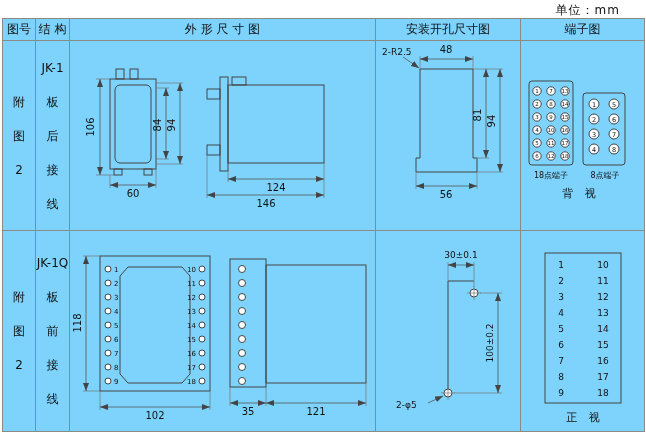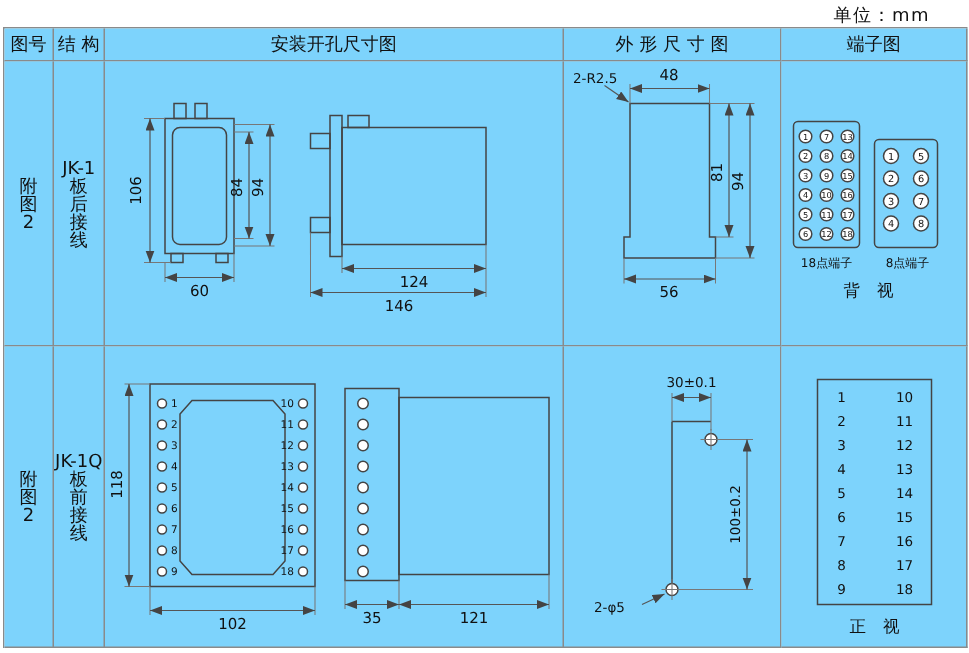--- a/index.html
+++ b/index.html
@@ -8,21 +8,21 @@
   .page{position:relative;width:646px;height:371px;background:#fff}
   .unit{position:absolute;top:2px;right:26px;font-size:12px;letter-spacing:1px}
   .tbl{position:absolute;left:2px;top:18px;display:grid;
        grid-template-columns:33px 34px 306px 145px 124px;
        grid-template-rows:22px 190px 201px;
        border-top:1px solid #8a8a8a;border-left:1px solid #8a8a8a}
   .cell{border-right:1px solid #8a8a8a;border-bottom:1px solid #8a8a8a;
         position:relative;overflow:hidden;background:#7dd3fc}
   .hdr{display:flex;align-items:center;justify-content:center;font-size:12px;white-space:nowrap}
   .vstack{display:flex;flex-direction:column;align-items:center;justify-content:center;
-          gap:0;height:100%;font-size:12px;line-height:1}
+          gap:22px;height:100%;font-size:12px;line-height:1}
   svg{display:block}
   svg text{fill:#111}
   .ln{stroke:#444;stroke-width:1;fill:none}
   .fillw{fill:#fff;stroke:#444;stroke-width:1}
   .dim{stroke:#555;stroke-width:0.8;fill:none}
   .ext{stroke:#777;stroke-width:0.7;fill:none}.t55{font-size:5.5px}.t65{font-size:6.5px}.t7{font-size:7px}
   .t8{font-size:8px}.t9{font-size:9px}.t10{font-size:10px}.t11{font-size:11px;letter-spacing:4px}
 </style>
 </head>
 <body>
@@ -41,24 +41,24 @@
 
   <div class="tbl">
 
     <div class="cell hdr">
         <span>图号</span>
       </div>
     <div class="cell hdr">
         <span>结 构</span>
       </div>
     <div class="cell hdr">
+        <span>外 形 尺 寸 图</span>
+      </div>
+    <div class="cell hdr">
         <span>安装开孔尺寸图</span>
-      </div>
-    <div class="cell hdr">
-        <span>外 形 尺 寸 图</span>
       </div>
     <div class="cell hdr">
         <span>端子图</span>
       </div>
 
     <div class="cell">
       <div class="vstack">
         <span>附</span>
         <span>图</span>
         <span>2</span>

